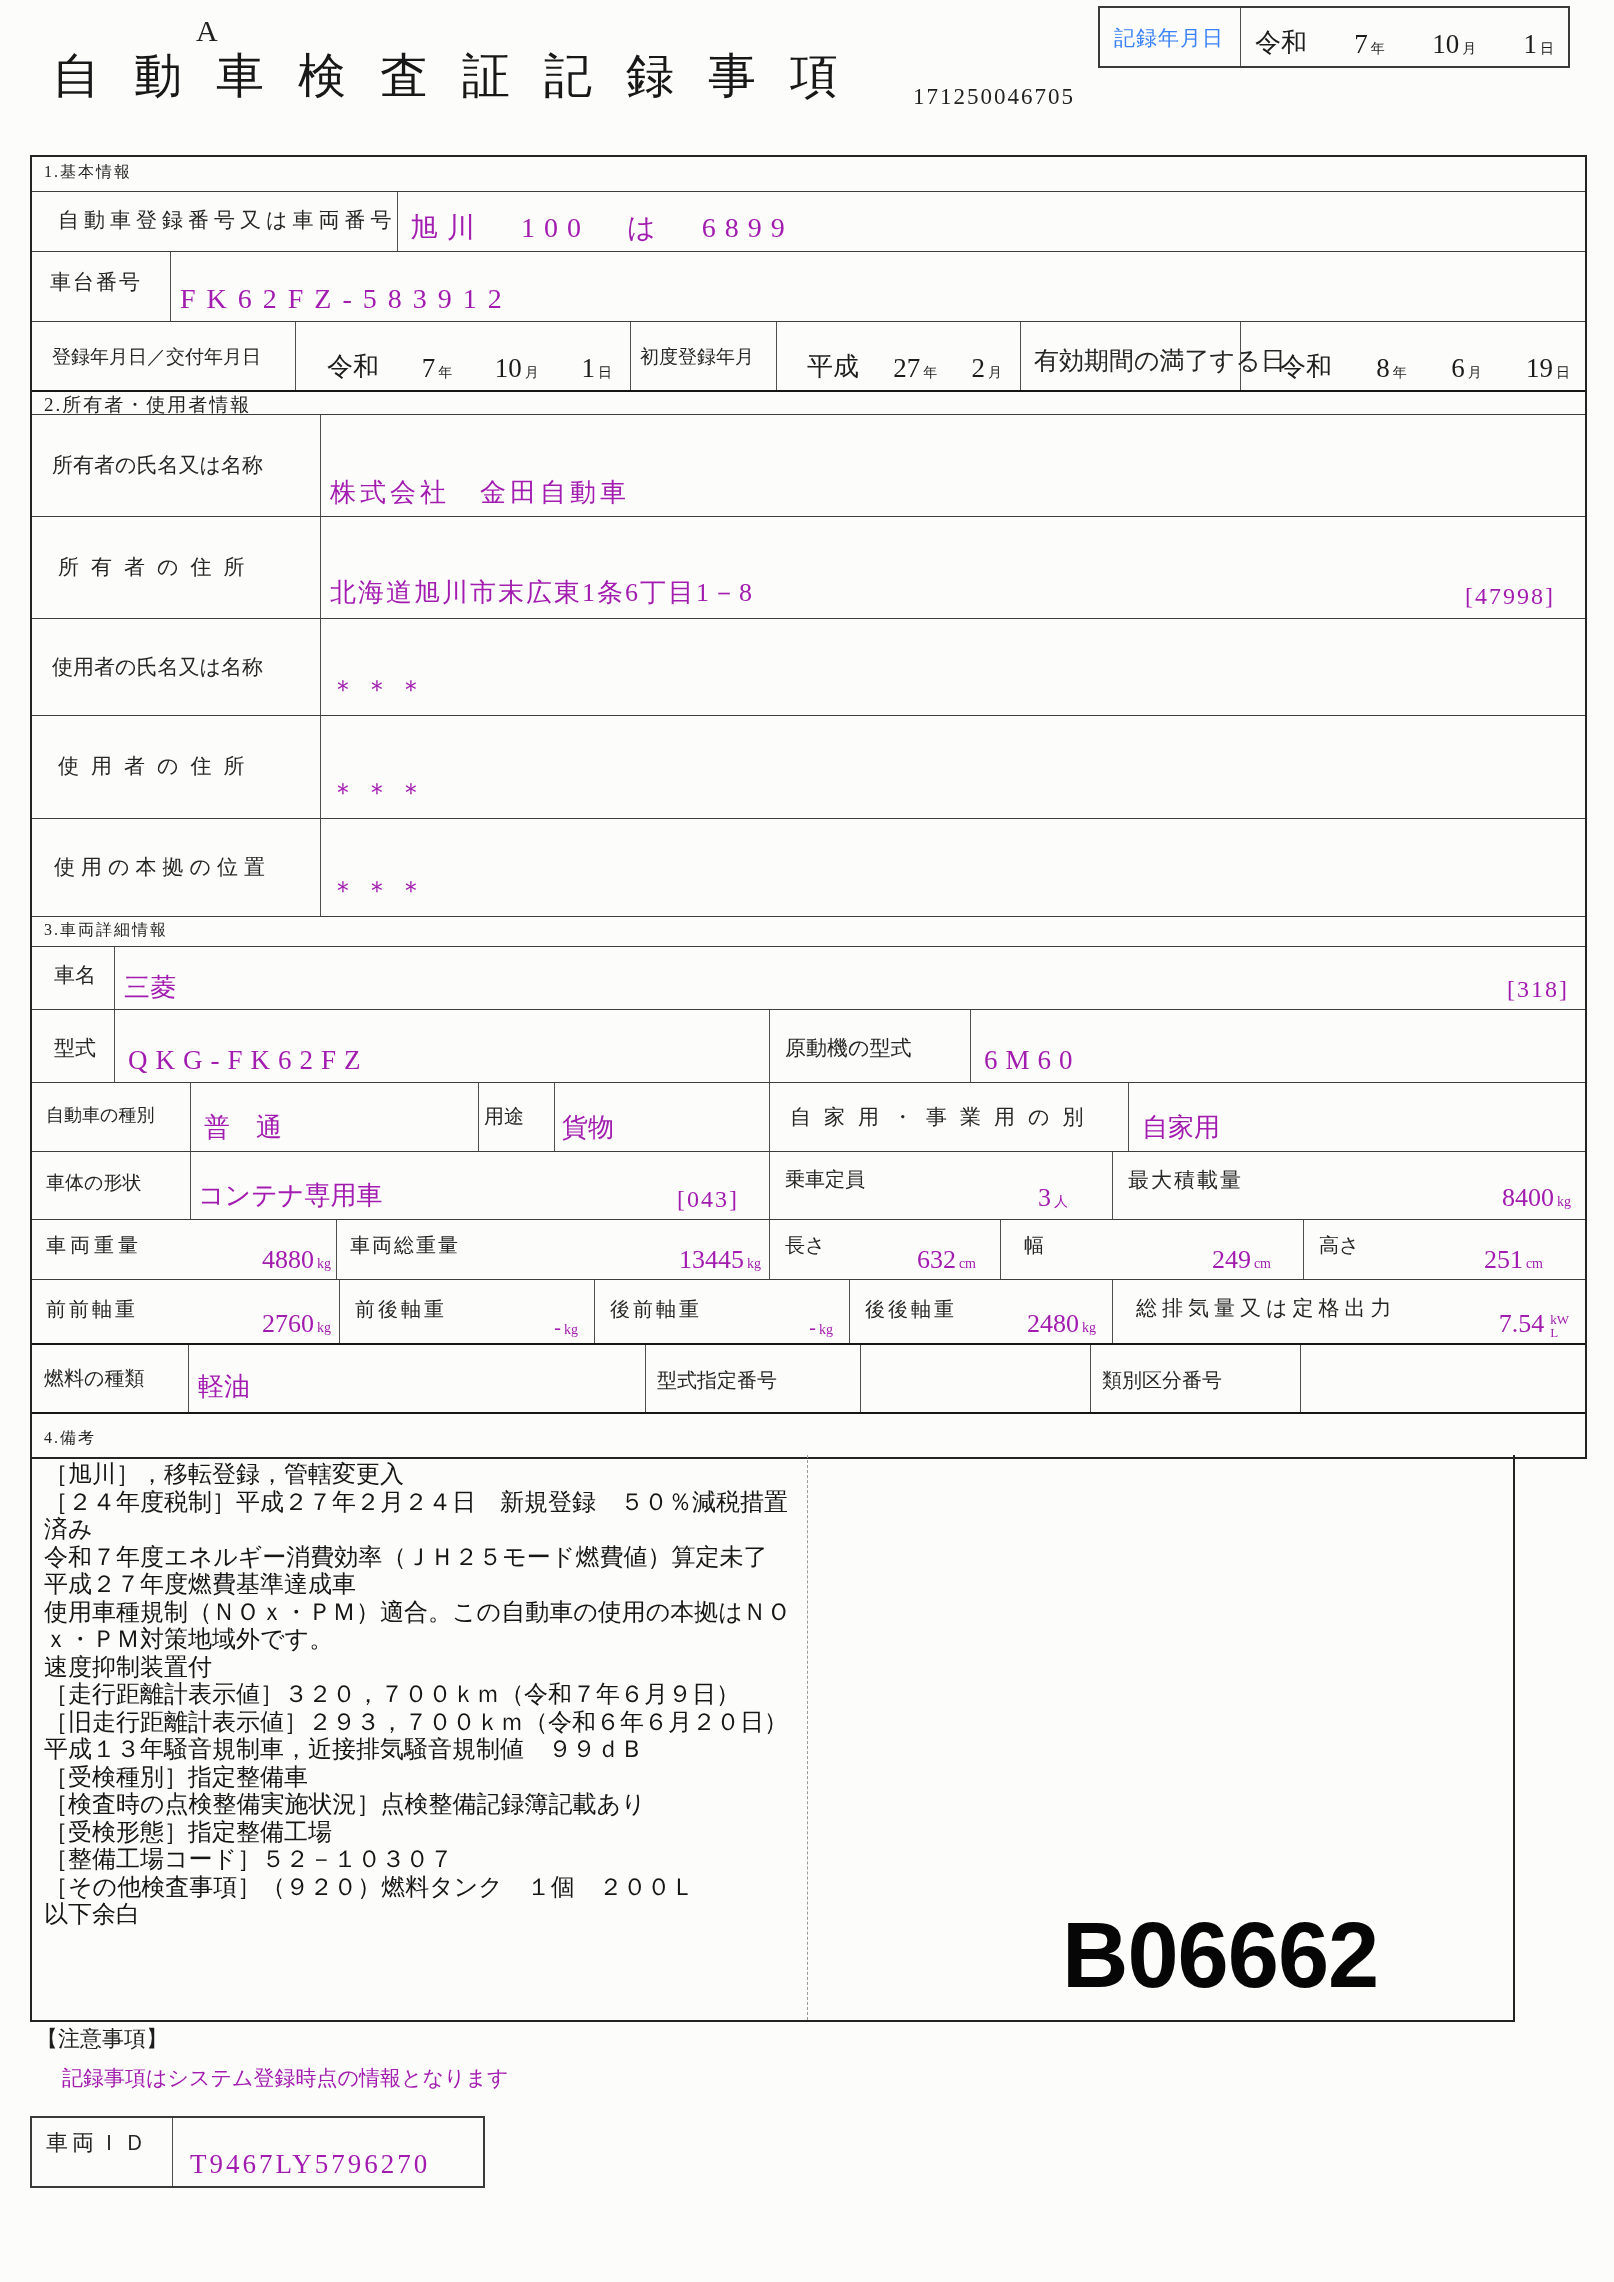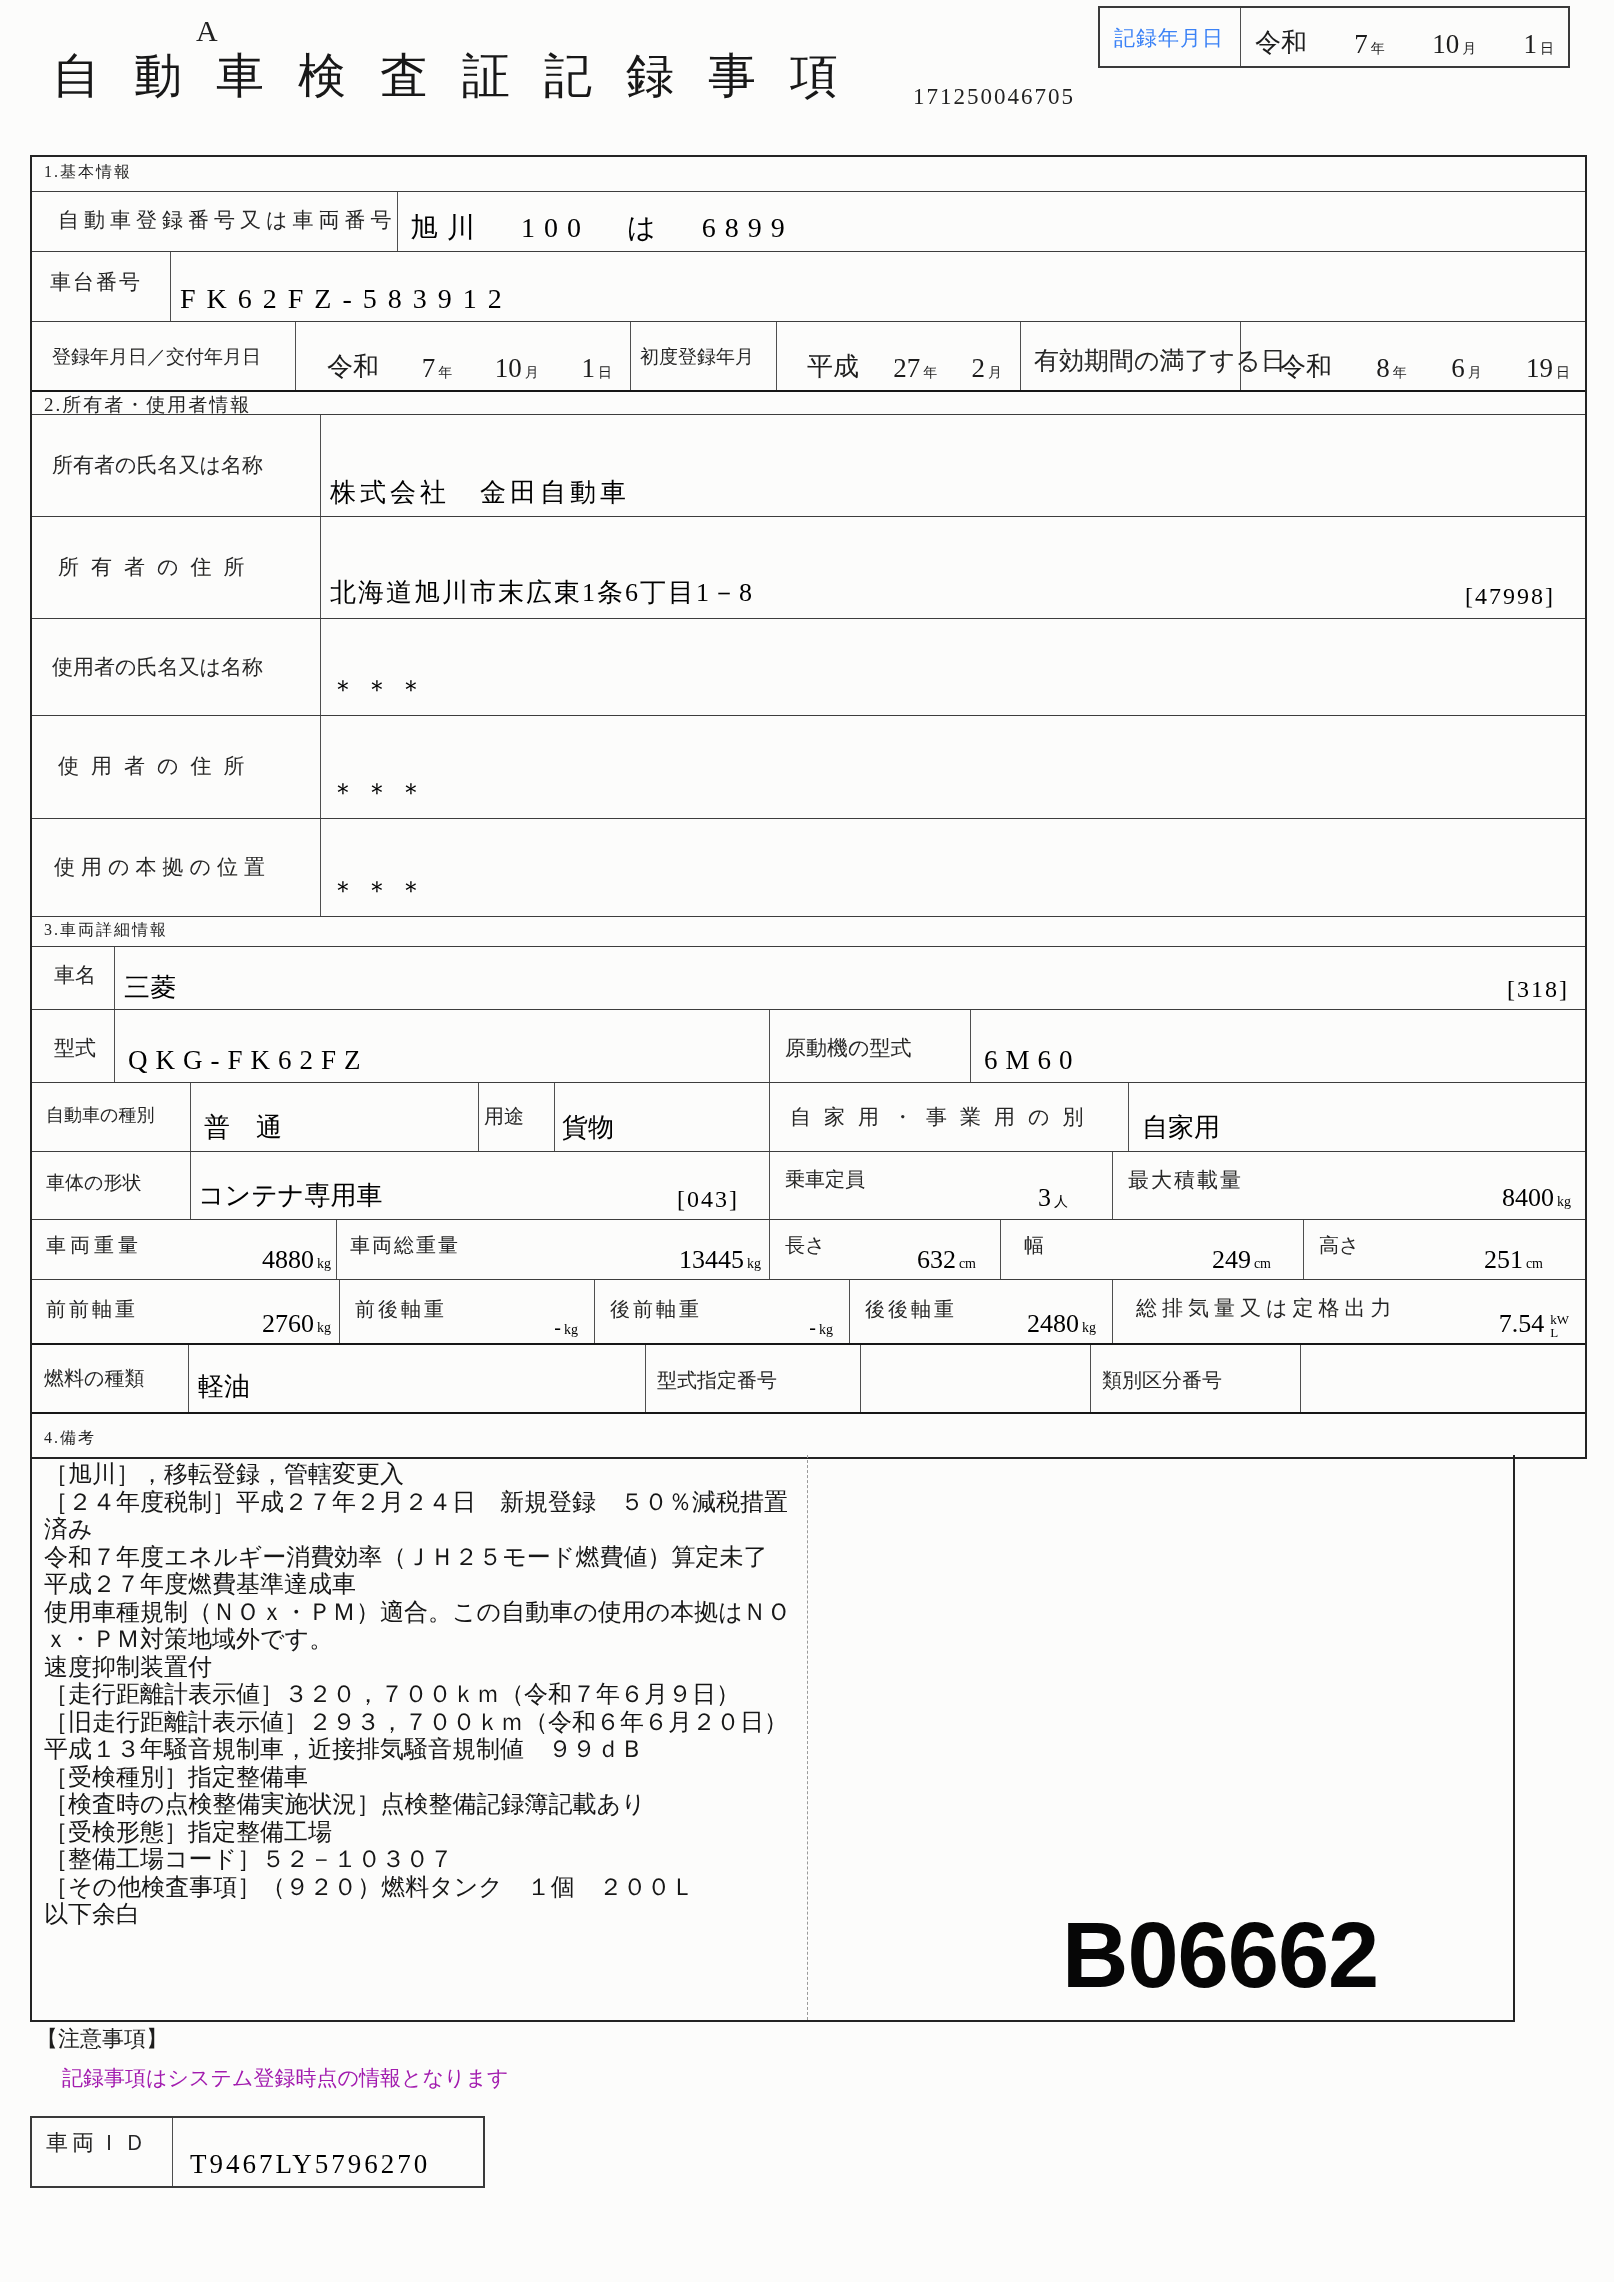--- a/index.html
+++ b/index.html
@@ -18,21 +18,21 @@
   .recval{position:absolute;left:155px;right:14px;bottom:6px;display:flex;
     justify-content:space-between;align-items:flex-end;}
   .tbl{position:absolute;left:30px;top:155px;width:1557px;border:2px solid #242424;
     box-sizing:border-box;background:transparent;}
   .trow{position:relative;border-bottom:1.5px solid #3d3d3d;box-sizing:border-box;}
   .trow.bb{border-bottom:2.5px solid #161616;}
   .trow.nb{border-bottom:none;font-family:Liberation Serif, serif;}
   .shead{position:absolute;left:12px;font-size:16px;letter-spacing:2px;color:#1f1f1f;white-space:nowrap;}
   .vdiv{position:absolute;top:0;bottom:0;width:1px;background:#4f4f4f;}
   .lab{position:absolute;color:#262626;white-space:nowrap;font-size:21px;}
-  .vb{position:absolute;white-space:nowrap;color:#000000;font-size:26px;}
+  .vb{position:absolute;white-space:nowrap;color:#a21caf;font-size:26px;}
   .u{font-size:14px;margin-left:3px;letter-spacing:0;}
   .era{font-size:26px;}
   .dnum{font-size:27px;}
   .dseg{white-space:nowrap;}
   .dflex{position:absolute;bottom:6px;display:flex;justify-content:space-between;align-items:flex-end;}
   .code{font-size:24px;letter-spacing:2px;}
   .stack{display:inline-flex;flex-direction:column;align-items:flex-start;font-size:13px;
     line-height:13px;margin-left:6px;}
   .rembox{position:absolute;left:30px;top:1455px;width:1485px;height:567px;
     border:2px solid #242424;border-top:none;box-sizing:border-box;}

